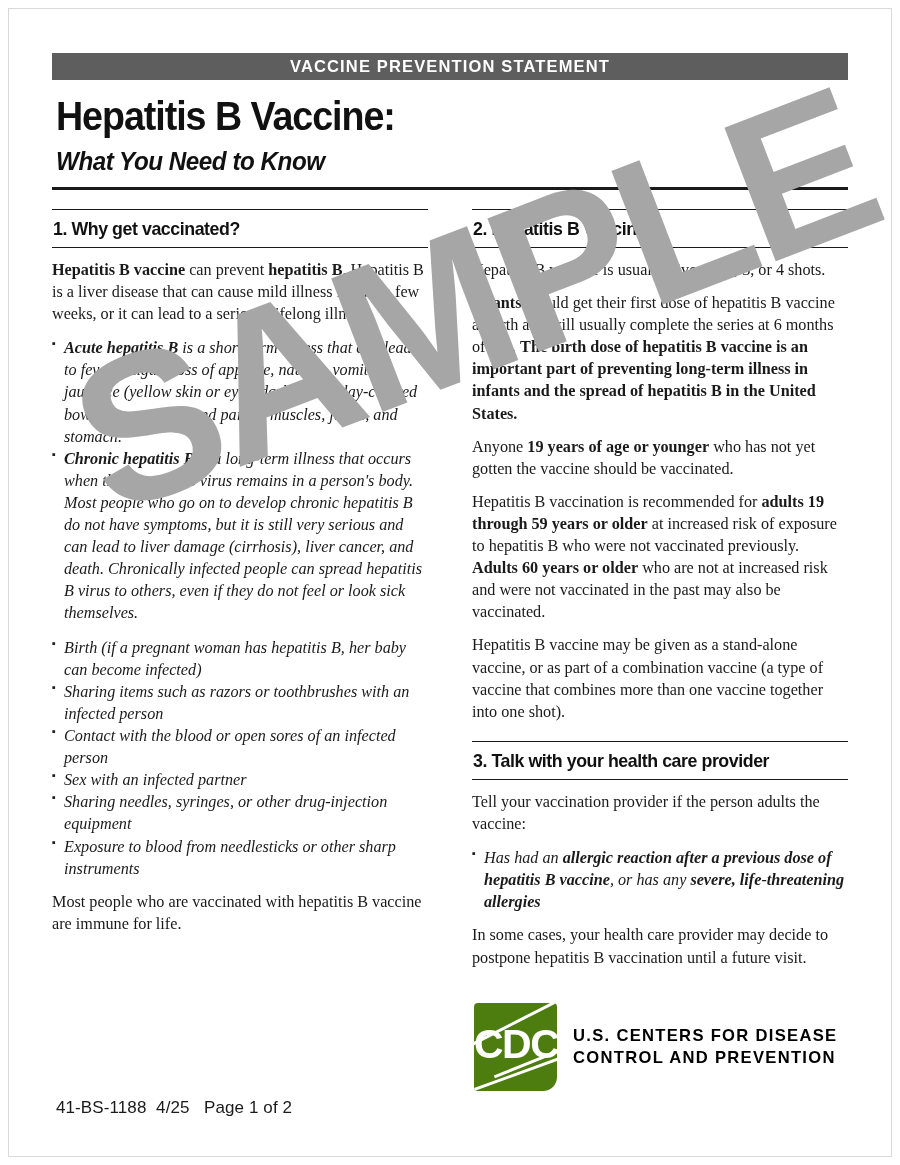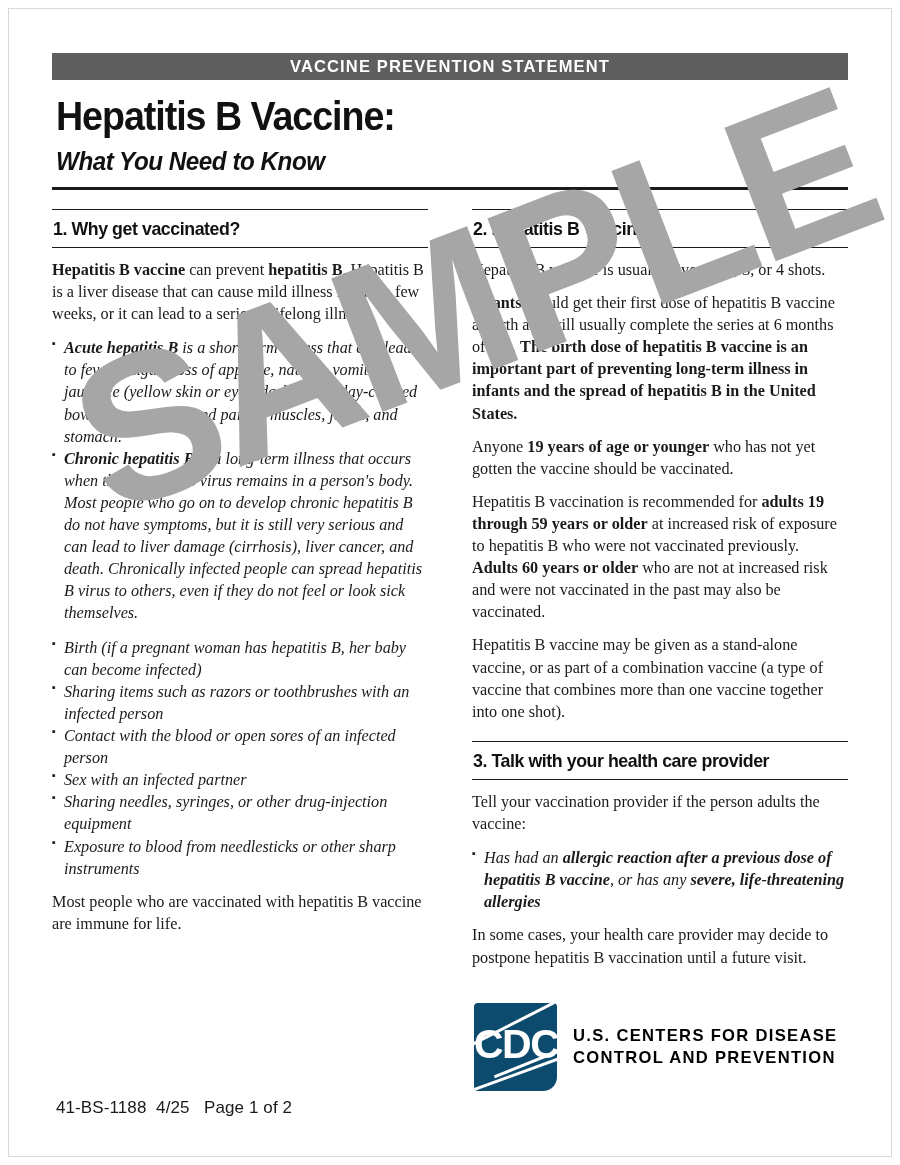--- a/index.html
+++ b/index.html
@@ -164,21 +164,21 @@
   .cdc-block {
     display: flex;
     align-items: center;
     margin-top: 34px;
     padding-left: 2px;
   }
   .cdc-mark {
     position: relative;
     width: 83px;
     height: 88px;
-    background: #0c4a6e;
+    background: #4d7c0f;
     border-radius: 4px 4px 14px 4px;
     overflow: hidden;
     flex: 0 0 auto;
   }
   .cdc-mark .slash {
     position: absolute;
     background: #ffffff;
     transform-origin: center;
   }
   .cdc-mark .slash-a {

